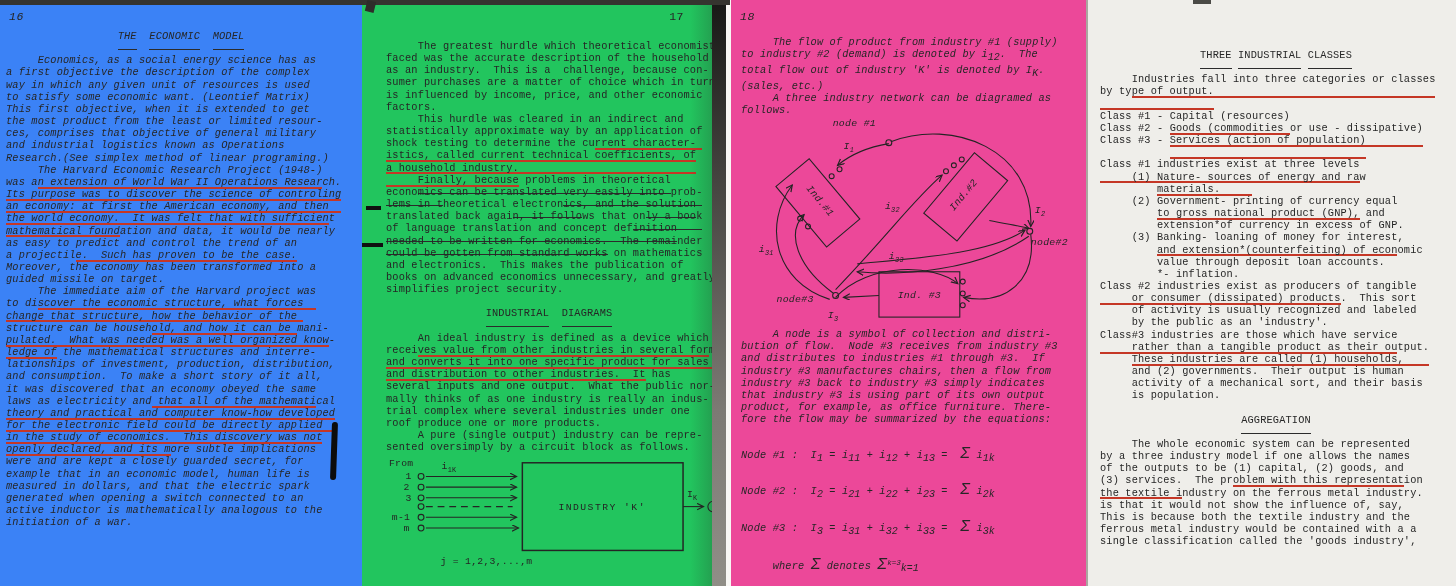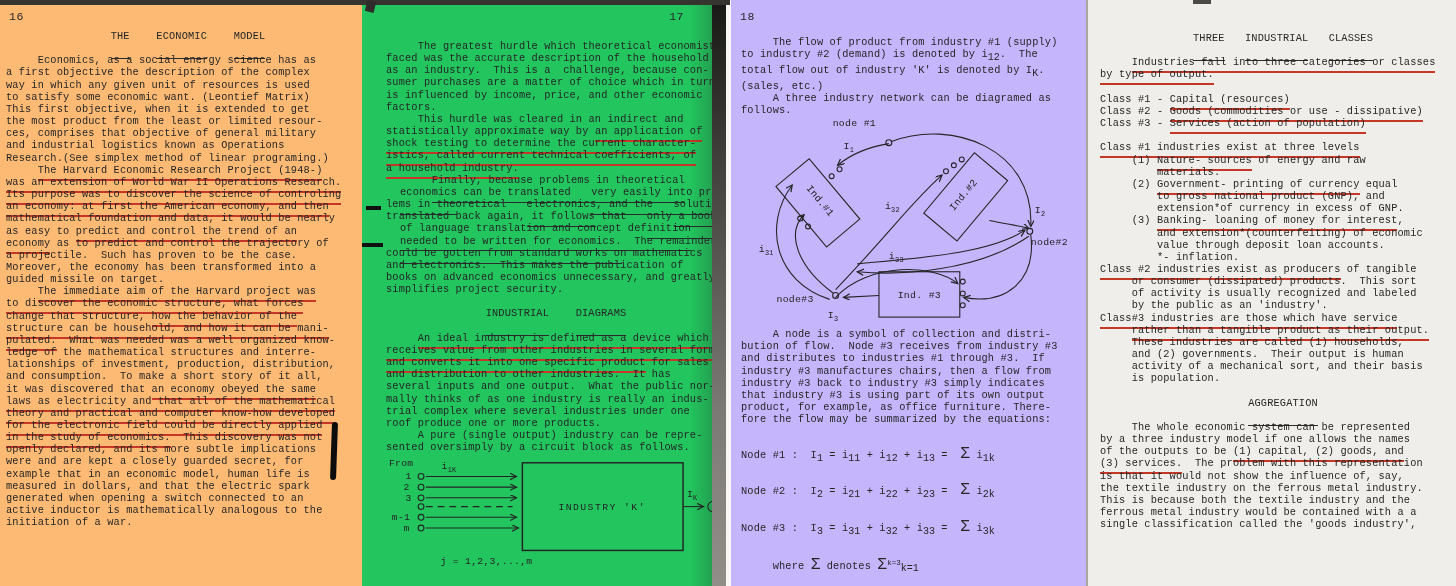--- a/index.html
+++ b/index.html
@@ -1,44 +1,44 @@
 <!DOCTYPE html>
 <html><head>
 <meta charset="utf-8">
 <style>
   html,body{margin:0;padding:0;background:#c9c7c2;}
   .scene{position:relative;width:1456px;height:586px;overflow:hidden;
          font-family:"Liberation Mono","DejaVu Sans Mono",monospace;color:#262626;background:#dddbd6;}
   .page{position:absolute;top:0;height:586px;}
-  #p16{left:0;width:362px;background:#fdba74;}
+  #p16{left:0;width:362px;background:#3b82f6;font-style:italic;}
   #p17{left:362px;width:352px;background:#22c55e;}
   #p17 .edge-shade{position:absolute;right:0;top:0;width:24px;height:100%;
        background:linear-gradient(to right,rgba(40,40,36,0),rgba(40,40,36,.25));}
-  #p18{left:731px;width:355px;background:#c4b5fd;}
+  #p18{left:731px;width:355px;background:#ec4899;font-style:italic;}
   #p19{left:1088px;width:420px;background:#efeeea;}
   .gutter{position:absolute;left:712px;top:0;width:14px;height:586px;
        background:linear-gradient(to bottom,#181816,#44433f 30%,#7c7a74 70%,#908e87);}
   .white-edge{position:absolute;left:726px;top:0;width:5px;height:586px;background:#f8f7f4;}
   .divider{position:absolute;left:1086px;top:0;width:2px;height:586px;background:#aaa79f;}
   .topband{position:absolute;left:0;top:0;width:730px;height:5px;background:#35342f;}
   .topmark19{position:absolute;left:1193px;top:0;width:18px;height:4px;background:#4a4a46;}
   .corner17{position:absolute;left:366px;top:1px;width:9px;height:11px;background:#2e2d2a;transform:rotate(14deg);}
   .pagenum{position:absolute;top:10px;font-size:11.5px;letter-spacing:.5px;}
   .pn-left{left:9px;}
   .pn-right{right:30px;}
   .text{position:absolute;font-size:10.3px;line-height:12.15px;letter-spacing:.15px;}
   #t16{left:6px;top:30px;width:350px;}
   #t17{left:24px;top:40px;width:326px;}
   #t18{left:10px;top:36px;width:342px;}
-  #t19{left:12px;top:32px;width:352px;}
+  #t19{left:12px;top:49px;width:352px;}
   .tl{white-space:pre;min-height:12.15px;}
   .ctr{text-align:center;}
   .eq{line-height:32px;}
-  .bu{border-bottom:1px solid #2b2b2b;padding-bottom:16px;margin-left:14px;}
-  .ru{border-bottom:2px solid #c53726;padding-bottom:3px;text-align:right;}
+  .bu{border-bottom:1px solid #2b2b2b;padding-bottom:7px;}
+  .ru{border-bottom:2px solid #c53726;padding-bottom:11px;text-align:right;}
   .sub{font-size:10px;vertical-align:-2.6px;letter-spacing:0;}
   .sup{font-size:7.6px;vertical-align:3.6px;letter-spacing:0;}
   .sum{font-size:16px;}
   .mbar16{position:absolute;left:331px;top:422px;width:6px;height:58px;background:#0c0c0c;border-radius:3px;transform:rotate(2deg);}
   .dash17a{position:absolute;left:4px;top:206px;width:15px;height:4px;background:#101010;}
   .dash17b{position:absolute;left:0px;top:243px;width:21px;height:4px;background:#101010;}
   svg.diagram{display:block;}
   svg text{font-size:10px;fill:#242424;letter-spacing:.3px;font-family:"Liberation Mono","DejaVu Sans Mono",monospace;}
   .ssub{font-size:7px;}
 </style>
@@ -58,23 +58,23 @@
         <div class="tl"><span>to satisfy some economic want. (Leontief Matrix)</span></div>
         <div class="tl"><span>This first objective, when it is extended to get</span></div>
         <div class="tl"><span>the most product from the least or limited resour-</span></div>
         <div class="tl"><span>ces, comprises that objective of general military</span></div>
         <div class="tl"><span>and industrial logistics known as Operations</span></div>
         <div class="tl"><span>Research.(See simplex method of linear programing.)</span></div>
         <div class="tl"><span>     </span><span class="ru">The Harvard Economic Research Project (1948-)</span></div>
         <div class="tl"><span class="ru">was an extension of World War II Operations Research.</span></div>
         <div class="tl"><span class="ru">Its purpose was to discover the science of controling</span></div>
         <div class="tl"><span class="ru">an economy: at first the American economy, and then</span></div>
+        <div class="tl"><span class="ru">the world economy.</span><span>  It was felt that with sufficient</span></div>
         <div class="tl"><span>mathematical foundation and data, it would be nearly</span></div>
         <div class="tl"><span>as easy to </span><span class="ru">predict and control the trend of an</span></div>
-        <div class="tl"><span class="ru">economy</span><span> as to predict and control the trajectory of</span></div>
         <div class="tl"><span>a projectile.  Such has proven to be the case.</span></div>
         <div class="tl"><span>Moreover, the economy has been transformed into a</span></div>
         <div class="tl"><span>guided missile on target.</span></div>
         <div class="tl"><span>     </span><span class="ru">The immediate aim of the Harvard project was</span></div>
         <div class="tl"><span class="ru">to discover the economic structure, what forces</span></div>
         <div class="tl"><span>change that structure, </span><span class="ru">how the behavior of the</span></div>
         <div class="tl"><span class="ru">structure can be household, and how it can be mani-</span></div>
         <div class="tl"><span class="ru">pulated.</span><span>  What was needed was a well organized know-</span></div>
         <div class="tl"><span>ledge of the mathematical structures and interre-</span></div>
         <div class="tl"><span>lationships of investment, production, distribution,</span></div>
@@ -287,22 +287,22 @@
         <div class="tl"><span>     and (2) governments.  Their output is human</span></div>
         <div class="tl"><span>     activity of a mechanical sort, and their basis</span></div>
         <div class="tl"><span>     is population.</span></div>
         <div class="tl">&nbsp;</div>
         <div class="tl ctr"><span class="bu">AGGREGATION</span></div>
         <div class="tl">&nbsp;</div>
         <div class="tl"><span>     The whole economic system can be represented</span></div>
         <div class="tl"><span>by a three industry model if one allows the names</span></div>
         <div class="tl"><span>of the outputs to be </span><span class="ru">(1) capital, (2) goods, and</span></div>
         <div class="tl"><span class="ru">(3) services.</span><span>  The problem with this representation</span></div>
+        <div class="tl"><span>the textile industry on the ferrous metal industry.</span></div>
         <div class="tl"><span>is that it would not show the influence of, say,</span></div>
-        <div class="tl"><span>the textile industry on the ferrous metal industry.</span></div>
         <div class="tl"><span>This is because both the textile industry and the</span></div>
         <div class="tl"><span>ferrous metal industry would be contained with a a</span></div>
         <div class="tl"><span>single classification called the 'goods industry',</span></div>
       </div>
   </div>
 
   <div class="gutter"></div>
   <div class="white-edge"></div>
   <div class="divider"></div>
   <div class="topband"></div>

